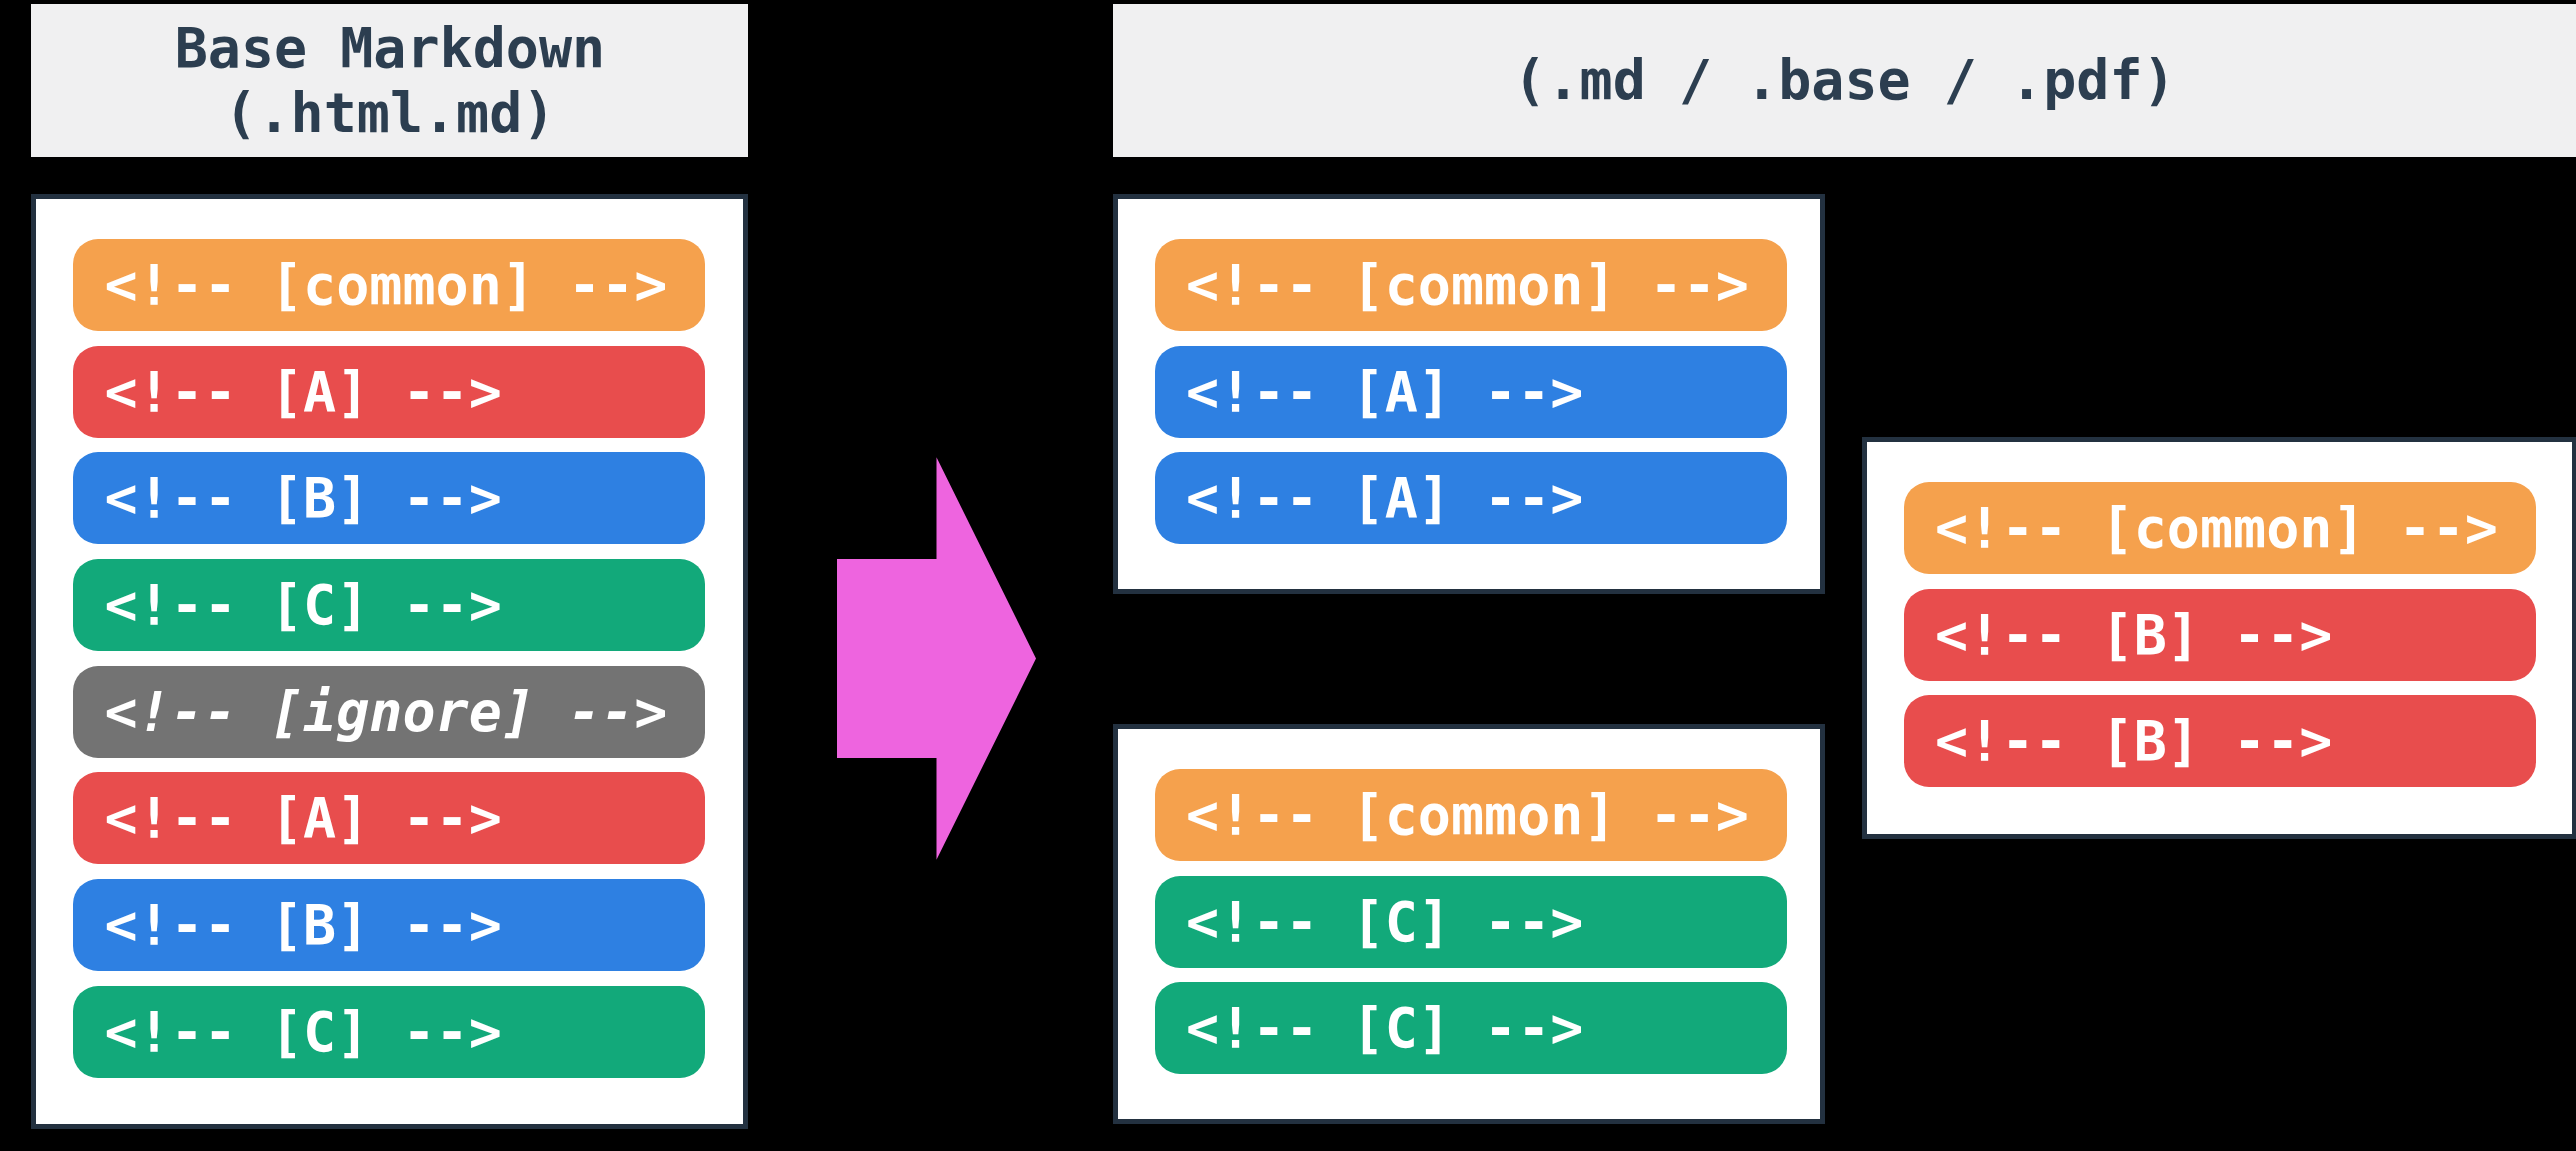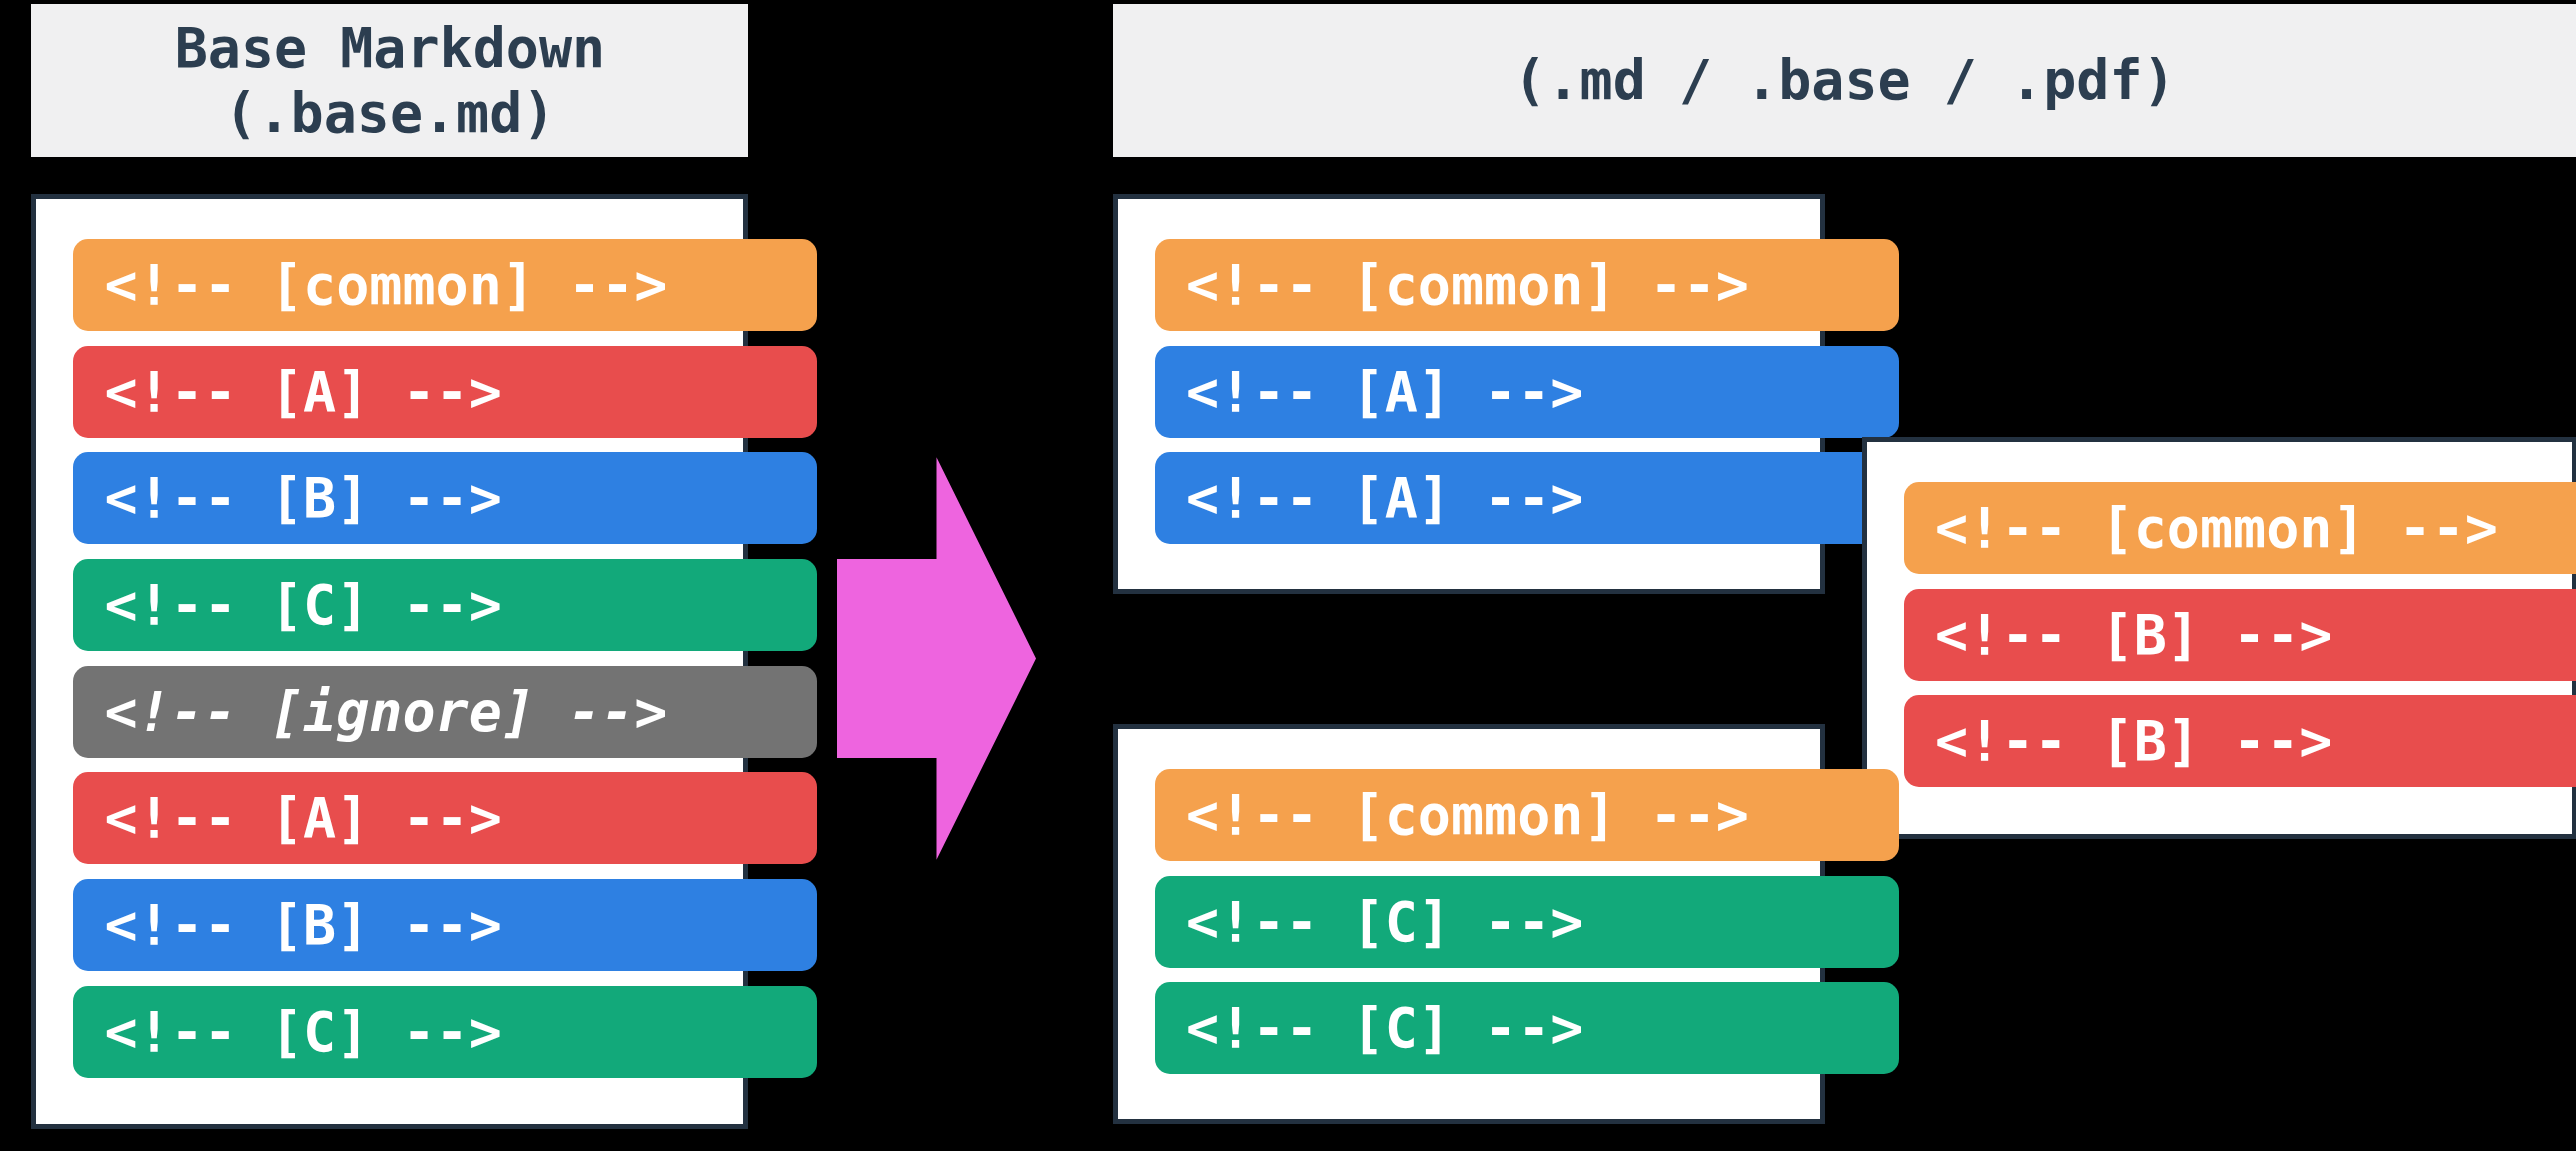--- a/index.html
+++ b/index.html
@@ -39,24 +39,24 @@
     border: 5.9px solid #233140;
     box-sizing: border-box;
     padding: 40px 0 0 37px;
   }
   #box-base { left: 7.4px;   top: 194px; width: 717px; height: 935px; }
   #box-gen-a { left: 1089px; top: 194px; width: 712px; height: 400px; }
   #box-gen-c { left: 1089px; top: 724px; width: 712px; height: 400px; }
   #box-gen-b { left: 1838px; top: 437px; width: 715px; height: 402px; }
 
   .bar {
-    width: 744px;
+    width: 632px;
     height: 92px;
     margin-bottom: 14.7px;
-    border-radius: 15px;
+    border-radius: 25px;
     box-sizing: border-box;
     display: flex;
     align-items: center;
     padding-left: 31px;
     color: #FFFFFF;
     font-size: 55px;
     white-space: pre;
     background: #888888;
   }
   #arrow-wrap {
@@ -68,21 +68,21 @@
   }
   #arrow-wrap svg { display: block; width: 100%; height: 100%; }
 </style>
 </head>
 <body>
 
 <div id="stage">
 
   <div class="panel-header" id="hdr-left">
     <span>Base Markdown</span>
-    <span>(.base.md)</span>
+    <span>(.html.md)</span>
   </div>
 
   <div class="file-box" id="box-base">
     <div class="bar" style="background-color: rgb(245, 161, 77);">&lt;!-- [common] --&gt;</div>
     <div class="bar" style="background-color: rgb(232, 77, 77);">&lt;!-- [A] --&gt;</div>
     <div class="bar" style="background-color: rgb(46, 128, 226);">&lt;!-- [B] --&gt;</div>
     <div class="bar" style="background-color: rgb(18, 169, 122);">&lt;!-- [C] --&gt;</div>
     <div class="bar" style="background-color: #737373; font-style: italic;">&lt;!-- [ignore] --&gt;</div>
     <div class="bar" style="background-color: rgb(232, 77, 77);">&lt;!-- [A] --&gt;</div>
     <div class="bar" style="background-color: rgb(46, 128, 226);">&lt;!-- [B] --&gt;</div>

